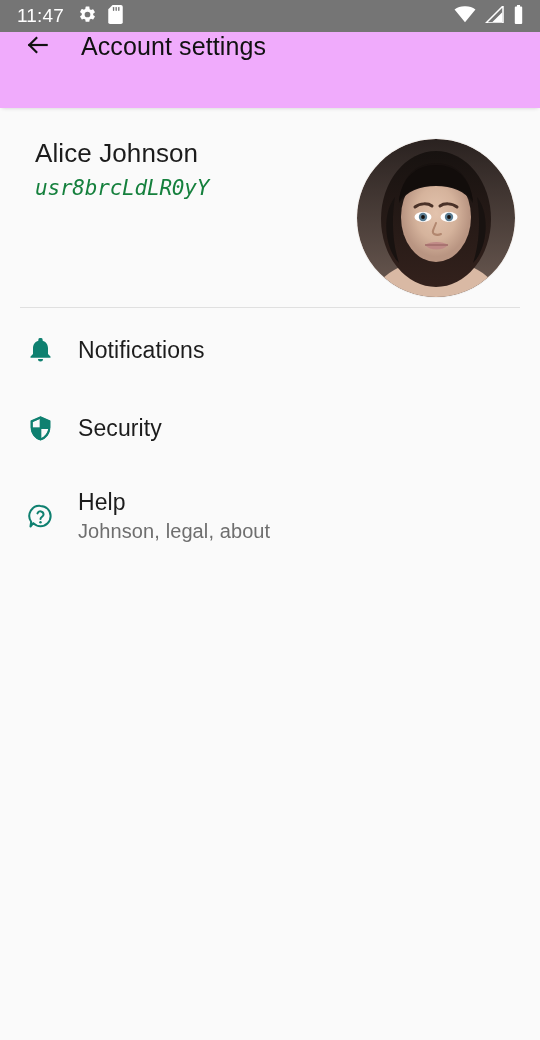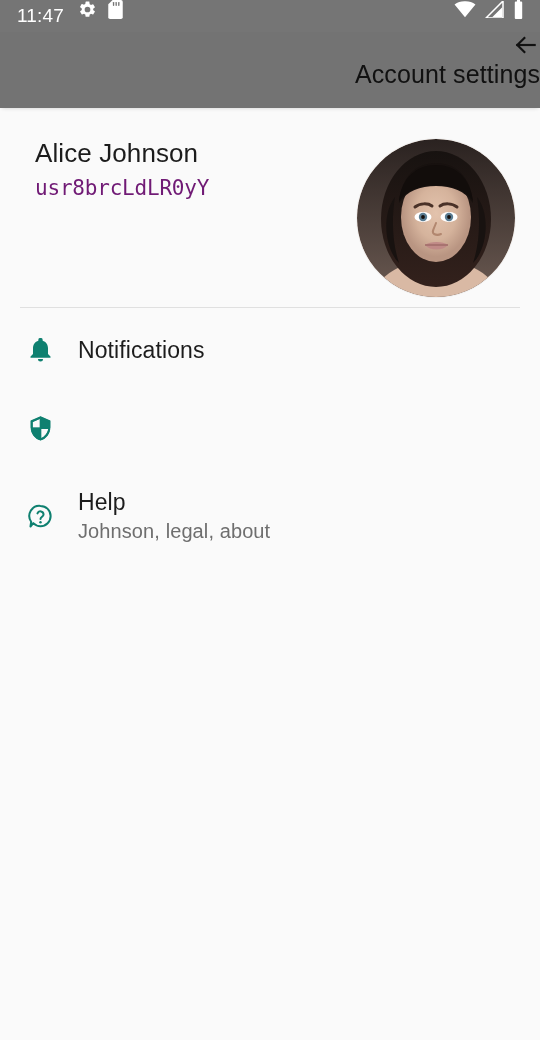--- a/index.html
+++ b/index.html
@@ -10,36 +10,35 @@
     font-family:"Liberation Sans", sans-serif;
     -webkit-font-smoothing:antialiased;
     overflow:hidden;
   }
 
   .phone { position:relative; width:540px; height:1040px; background:#fafafa; }
 
   
   .statusbar {
     position:absolute; top:0; left:0; width:540px; height:32px;
-    background:#757575; display:flex; align-items:flex-start;
+    background:#757575; display:flex; align-items:center;
     padding:0 12px 0 17px;
   }
   .status-clock {
     color:#ffffff; font-size:19px; letter-spacing:.2px; line-height:32px;
   }
   .status-left-icons { display:flex; align-items:center; gap:11px; margin-left:14px; }
   .status-right { margin-left:auto; display:flex; align-items:center; gap:9px; padding-right:4px; }
   .sicon { display:block; }
 
   
   .appbar {
     position:absolute; top:32px; left:0; width:540px; height:76px;
-    background:#737373; display:flex; align-items:flex-end;
+    background:#f0abfc; display:flex; align-items:flex-start;
     box-shadow:0 2px 4px -2px rgba(0,0,0,.18);
-    flex-direction:column;
   }
   .back-btn {
     width:28px; height:28px; margin-left:24px;
     display:flex; align-items:center; justify-content:center;
     cursor:pointer; background:none; border:none;
   }
   .appbar-title {
     margin-left:29px; font-size:25px; color:#111111;
     letter-spacing:.1px; font-weight:400;
   }
@@ -47,23 +46,24 @@
   
   .profile {
     position:absolute; top:108px; left:0; width:540px; height:199px;
   }
   .profile-text { position:absolute; left:21px; top:28px;margin-left:14px; }
   .profile-name {
     font-size:26px; color:#1c1c1c; font-weight:400; line-height:34px;
     letter-spacing:.1px;
   }
   .profile-id {
-    margin-top:4px; font-size:21px; color:#701a75; line-height:28px;
+    margin-top:4px; font-size:21px; color:#15803d; line-height:28px;
     font-family:"DejaVu Sans Mono", "Liberation Mono", monospace;
     letter-spacing:-.2px;
+    font-style:italic;
   }
   .avatar {
     position:absolute; left:357px; top:31px;
     width:158px; height:158px; border-radius:50%;
     overflow:hidden; background:#cbb9ae;
     box-shadow:0 0 0 1px rgba(0,0,0,.04);
   }
   .avatar svg { display:block; width:158px; height:158px; }
 
   .divider {
@@ -232,20 +232,21 @@
         <svg width="27" height="27" viewBox="0 0 24 24">
           <path d="M12 1 3.2 4.9v5.9c0 5.5 3.8 10.6 8.8 11.8 5-1.2 8.8-6.3 8.8-11.8V4.9L12 1z" fill="#0f8070"></path>
           <path d="M12 3.1v8.6H5.1V6.2L12 3.1z" fill="#fafafa"></path>
           <path d="M12 11.7h6.9c-.3 4.2-3.2 7.9-6.9 9v-9z" fill="#fafafa"></path>
           <path d="M12 2.3 4.2 5.8v5c0 5 3.4 9.7 7.8 10.8 4.4-1.1 7.8-5.8 7.8-10.8v-5L12 2.3z" fill="none" stroke="#0f8070" stroke-width="1.6"></path>
           <path d="M12 3.4v17.9" stroke="#0f8070" stroke-width="1.5"></path>
           <path d="M4.6 11.7h14.8" stroke="#0f8070" stroke-width="1.5"></path>
         </svg>
       </span>
       <span class="row-text">
+        <div class="row-title">Security</div>
       </span>
     </div>
 
     <div class="row row--help">
       <span class="row-icon">
         <svg width="27" height="27" viewBox="0 0 24 24" fill="none" stroke="#0f8070" stroke-width="1.8">
           <path d="M12 2.6a9 9 0 0 1 0 18 9 9 0 0 1-6.4-2.7l-2.5 3 .6-4.2A9 9 0 0 1 12 2.6z" stroke-linejoin="round"></path>
           <path d="M9.3 9.2a2.8 2.8 0 0 1 5.4 1c0 1.9-2.7 2.2-2.7 4.1" stroke-linecap="round"></path>
           <circle cx="12" cy="17.1" r="1.1" fill="#0f8070" stroke="none"></circle>
         </svg>

